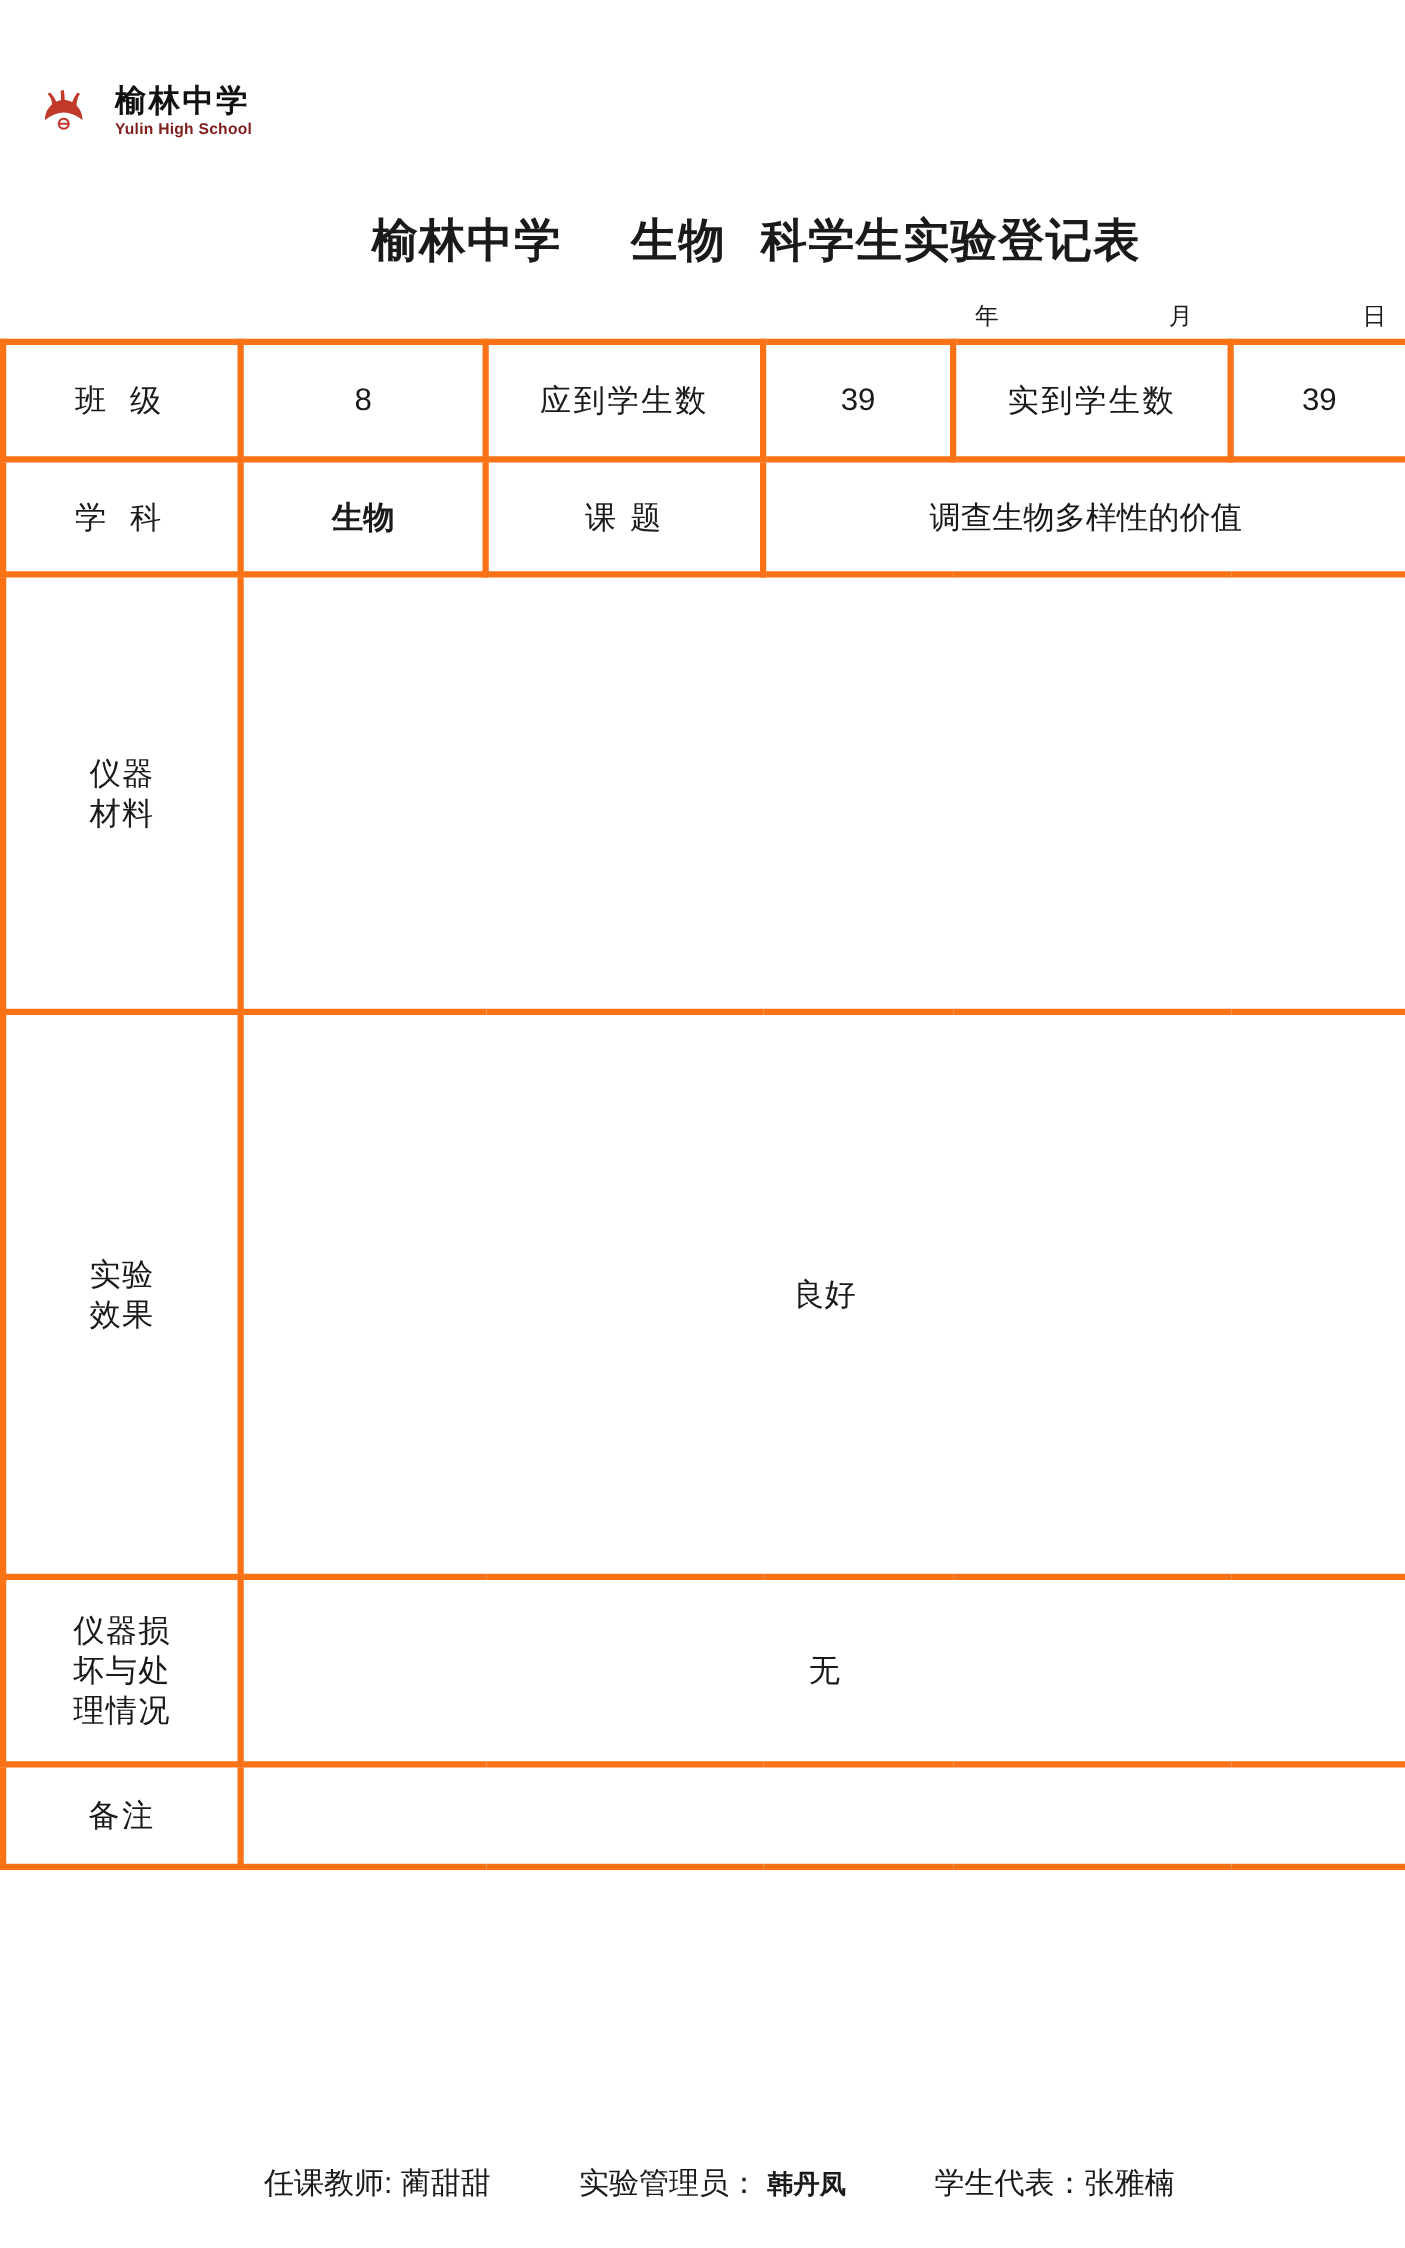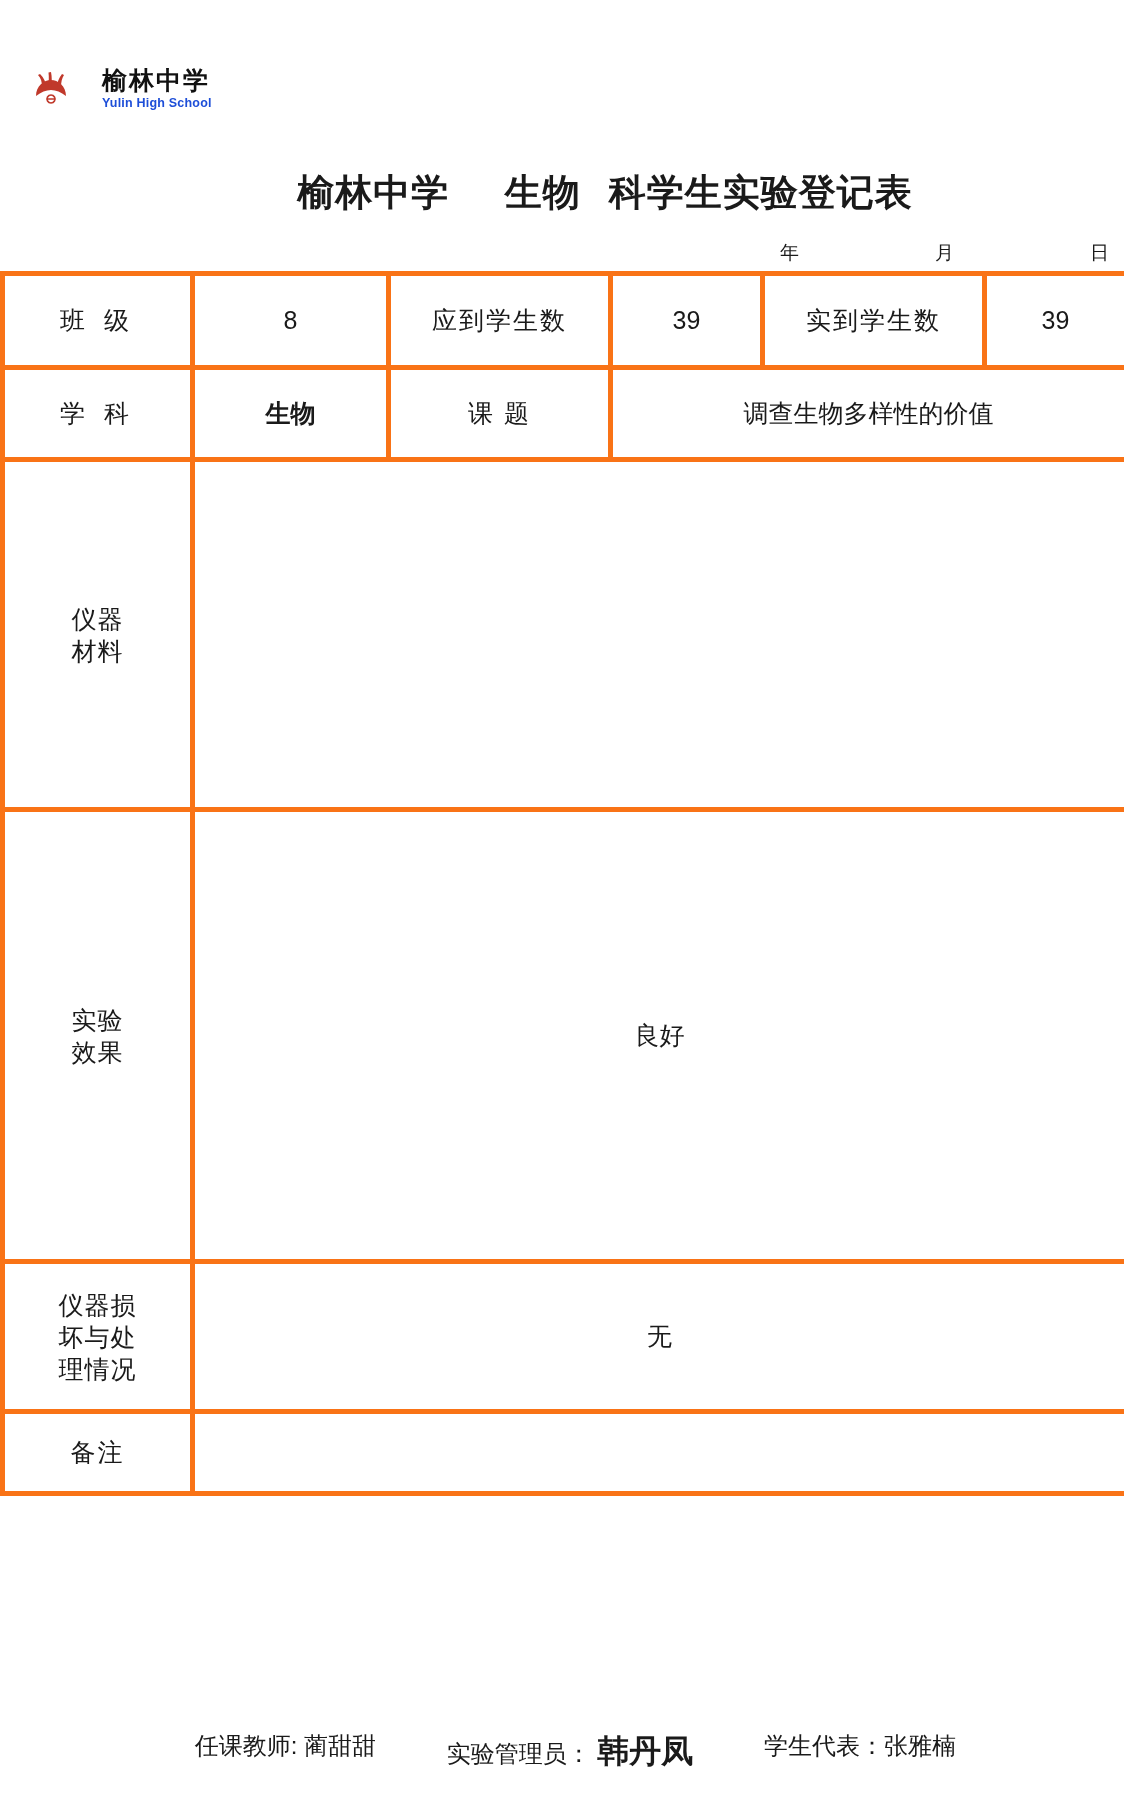--- a/index.html
+++ b/index.html
@@ -16,21 +16,21 @@
     overflow: hidden;
   }
 
   
   .logo-block {
     position: absolute;
     left: 28px;
     top: 66px;
     display: flex;
     align-items: center;
-    gap: 28px;
+    gap: 18px;
   }
   .logo-mark {
     width: 46px;
     height: 46px;
     position: relative;
   }
   .logo-mark svg { display: block; }
   .logo-text {
     display: flex;
     flex-direction: column;
@@ -42,21 +42,21 @@
     font-size: 25px;
     font-weight: 700;
     letter-spacing: 2px;
     color: #111;
   }
   .logo-en {
     font-family: "Liberation Sans", sans-serif;
     font-size: 12.5px;
     font-weight: 700;
     letter-spacing: 0.2px;
-    color: #1d4ed8;
+    color: #7f1d1d;
     margin-top: 3px;
   }
 
   
   .doc-title {
     position: absolute;
     left: 0;
     top: 168px;
     width: 1124px;
     text-align: center;
@@ -121,21 +121,21 @@
     top: 1702px;
     width: 1124px;
     display: flex;
     justify-content: center;
     align-items: flex-start;
     gap: 44px;
     font-size: 24px;
     color: #1a1a1a;
   }
   .footer .grp { white-space: pre; }
-  .footer .strong { font-weight: 700; font-size: 32px; }
+  .footer .strong { font-weight: 700; font-size: 21px; }
 </style>
 </head>
 <body>
 
 <div class="logo-block">
   <div class="logo-mark">
     <svg width="46" height="46" viewBox="0 0 46 46" aria-hidden="true">
       <path d="M8 30 C8 20, 16 14, 23 14 C30 14, 38 20, 38 30 C33 26, 28 24, 23 24 C18 24, 13 26, 8 30 Z" fill="#c0392b"></path>
       <path d="M12 8 C16 12, 18 16, 18 21 L14 21 C14 16, 13 12, 10 9 Z" fill="#c0392b"></path>
       <path d="M23 6 C24 11, 24 16, 23 21 L20 21 C21 16, 21 11, 20.5 6.5 Z" fill="#c0392b"></path>

